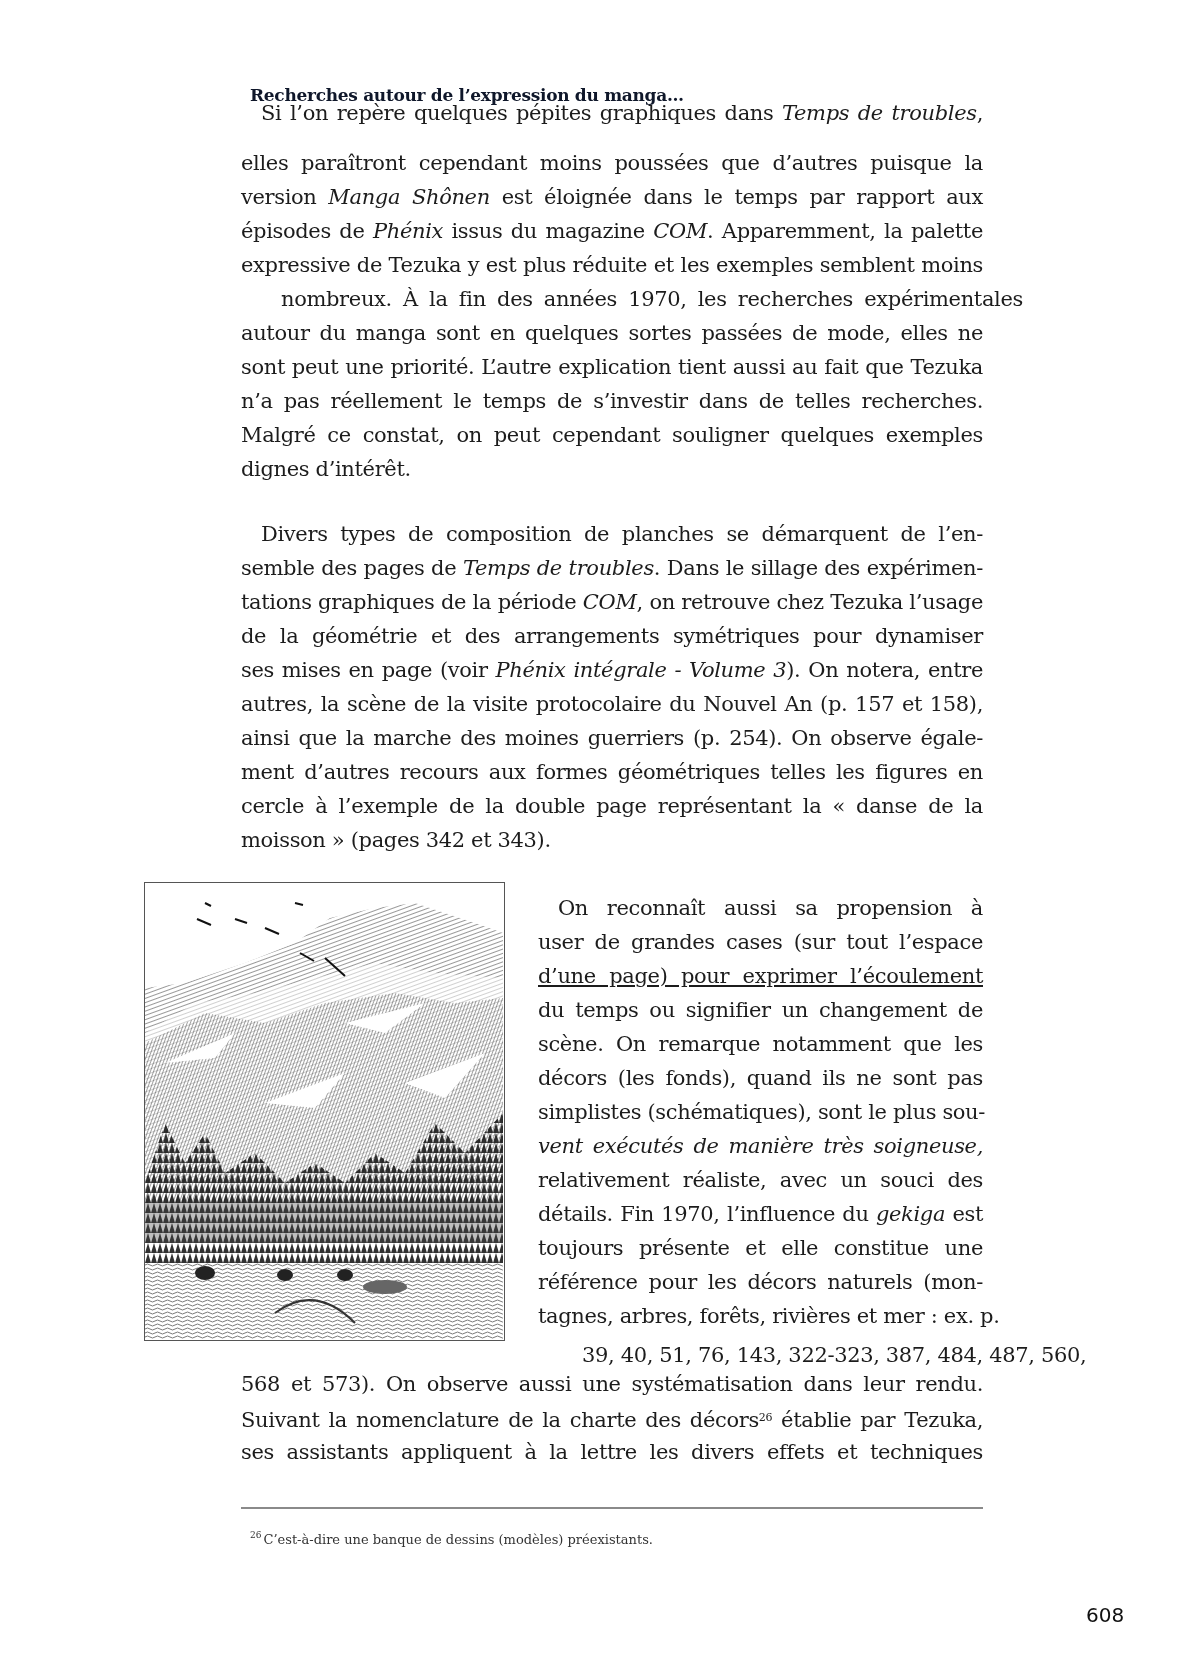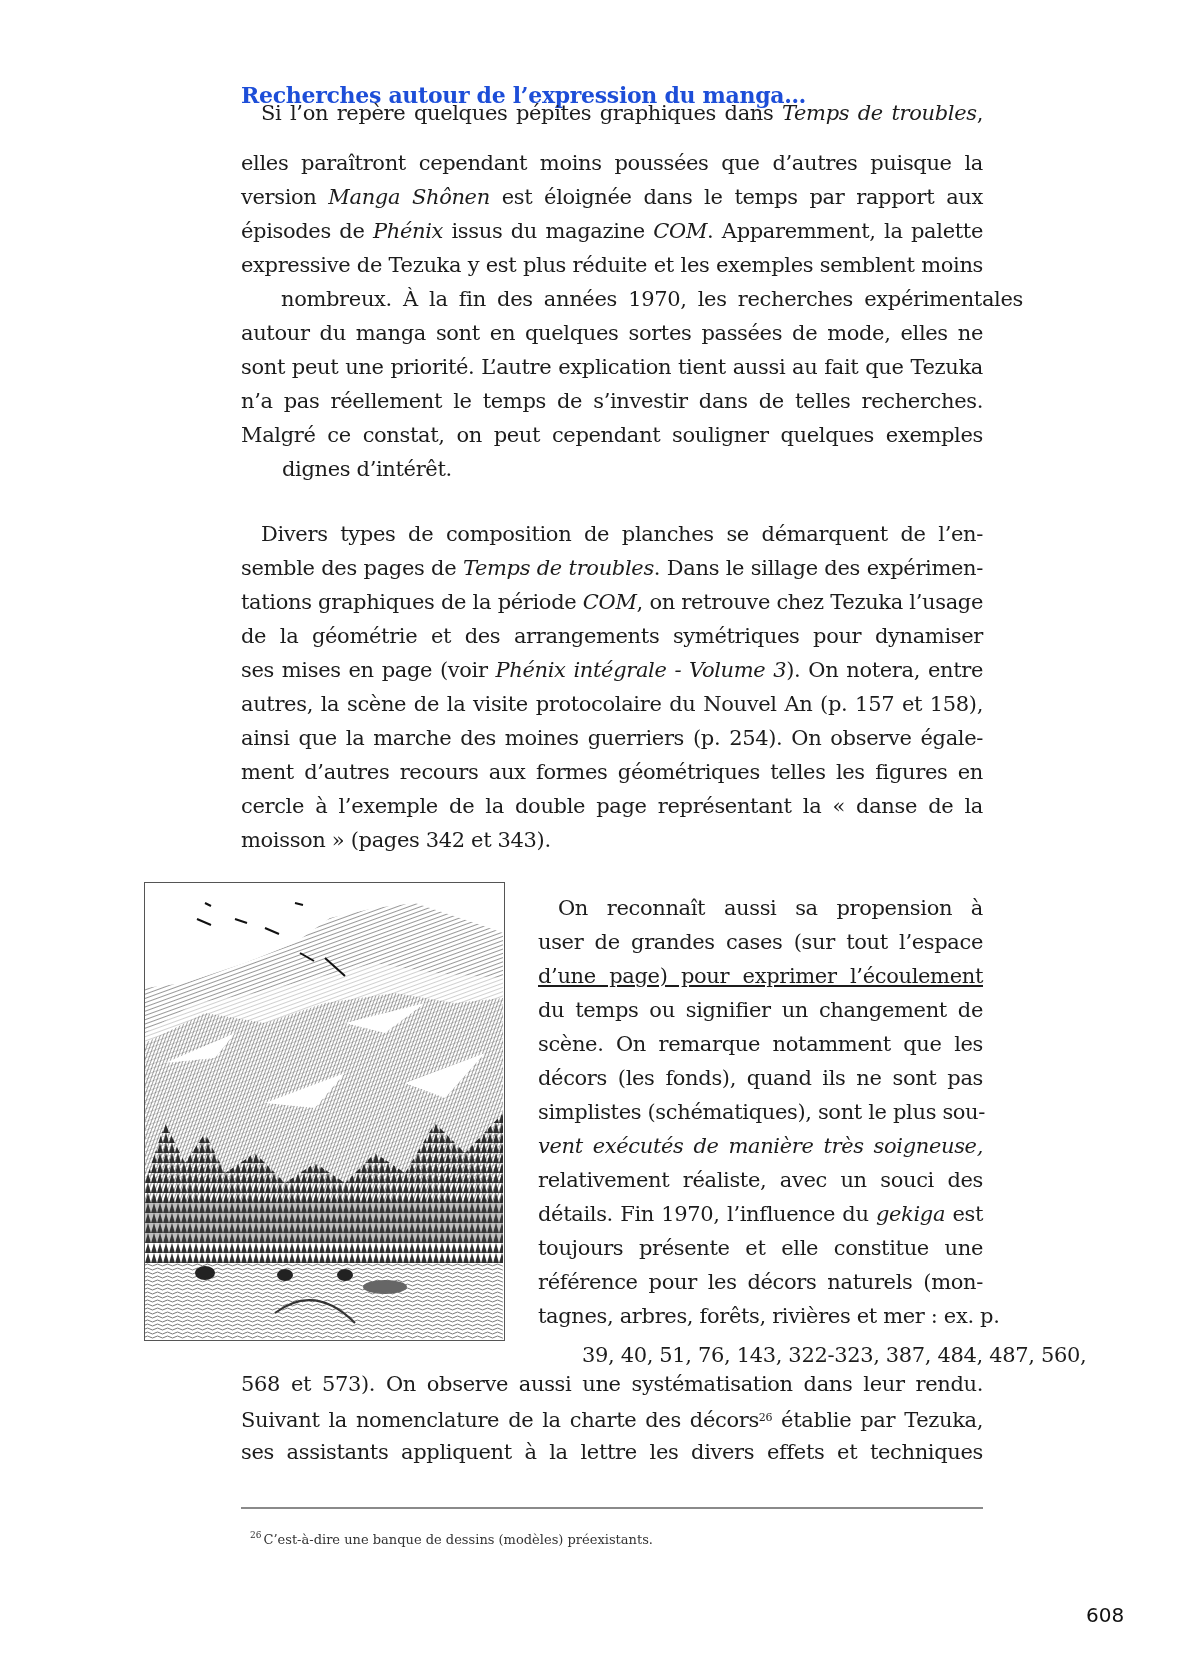--- a/index.html
+++ b/index.html
@@ -4,22 +4,22 @@
 <style>
   html, body { margin:0; padding:0; background:#ffffff; }
   body { width:1200px; height:1680px; position:relative; overflow:hidden;
          font-family:"DejaVu Serif", "Liberation Serif", serif; color:#1c1c1c; }
   .line { position:absolute; left:241px; width:742px; height:34px; line-height:34px;
           font-size:21px; white-space:nowrap; text-align:justify; text-align-last:justify;
           letter-spacing:-0.35px; word-spacing:0; overflow:visible; }
   .line.last { text-align-last:left; }
   .line.narrow { left:538px; width:445px; }
   .line.indent { padding-left:20px; box-sizing:border-box; }
-  .heading { position:absolute; left:241px; top:78px; font-weight:bold; font-size:22px;
-             line-height:34px; letter-spacing:-0.3px; color:#1d4ed8; }
+  .heading { position:absolute; left:250px; top:78px; font-weight:bold; font-size:17px;
+             line-height:34px; letter-spacing:-0.3px; color:#0f172a; }
   em { font-style:italic; }
   .figure { position:absolute; left:144px; top:882px; width:361px; height:459px;
             border:1.5px solid #555; box-sizing:border-box; background:#fff; overflow:hidden; }
   .rule { position:absolute; left:241px; top:1507px; width:742px; height:2px; background:#8a8a8a; }
   .footnote { position:absolute; left:250px; top:1526px; font-size:13px; color:#333; line-height:18px; }
   .footnote sup { font-size:9px; vertical-align:6px; margin-right:2px; }
   .pagenum { position:absolute; left:1086px; top:1603px; font-family:"DejaVu Sans", sans-serif;
              font-size:20px; color:#111; }
   sup.ref { font-size:11px; vertical-align:6px; }
 </style>
@@ -32,21 +32,21 @@
     <div class="line indent" style="top: 96px;">Si l’on repère quelques pépites graphiques dans <em>Temps de troubles</em>,</div>
     <div class="line" style="top: 146px;">elles paraîtront cependant moins poussées que d’autres puisque la</div>
     <div class="line" style="top: 180px;">version <em>Manga Shônen</em> est éloignée dans le temps par rapport aux</div>
     <div class="line" style="top: 214px;">épisodes de <em>Phénix</em> issus du magazine <em>COM</em>. Apparemment, la palette</div>
     <div class="line" style="top: 248px;">expressive de Tezuka y est plus réduite et les exemples semblent moins</div>
     <div class="line" style="top: 282px; margin-left: 40px;">nombreux. À la fin des années 1970, les recherches expérimentales</div>
     <div class="line" style="top: 316px;">autour du manga sont en quelques sortes passées de mode, elles ne</div>
     <div class="line" style="top: 350px;">sont peut une priorité. L’autre explication tient aussi au fait que Tezuka</div>
     <div class="line" style="top: 384px;">n’a pas réellement le temps de s’investir dans de telles recherches.</div>
     <div class="line" style="top: 418px;">Malgré ce constat, on peut cependant souligner quelques exemples</div>
-    <div class="line last" style="top: 452px; margin-left: 41px;">dignes d’intérêt.</div>
+    <div class="line last" style="top: 452px;">dignes d’intérêt.</div>
   </div>
 <div id="p2">
     <div class="line indent" style="top: 517px;">Divers types de composition de planches se démarquent de l’en-</div>
     <div class="line" style="top: 551px;">semble des pages de <em>Temps de troubles</em>. Dans le sillage des expérimen-</div>
     <div class="line" style="top: 585px;">tations graphiques de la période <em>COM</em>, on retrouve chez Tezuka l’usage</div>
     <div class="line" style="top: 619px;">de la géométrie et des arrangements symétriques pour dynamiser</div>
     <div class="line" style="top: 653px;">ses mises en page (voir <em>Phénix intégrale - Volume 3</em>). On notera, entre</div>
     <div class="line" style="top: 687px;">autres, la scène de la visite protocolaire du Nouvel An (p. 157 et 158),</div>
     <div class="line" style="top: 721px;">ainsi que la marche des moines guerriers (p. 254). On observe égale-</div>
     <div class="line" style="top: 755px;">ment d’autres recours aux formes géométriques telles les figures en</div>

